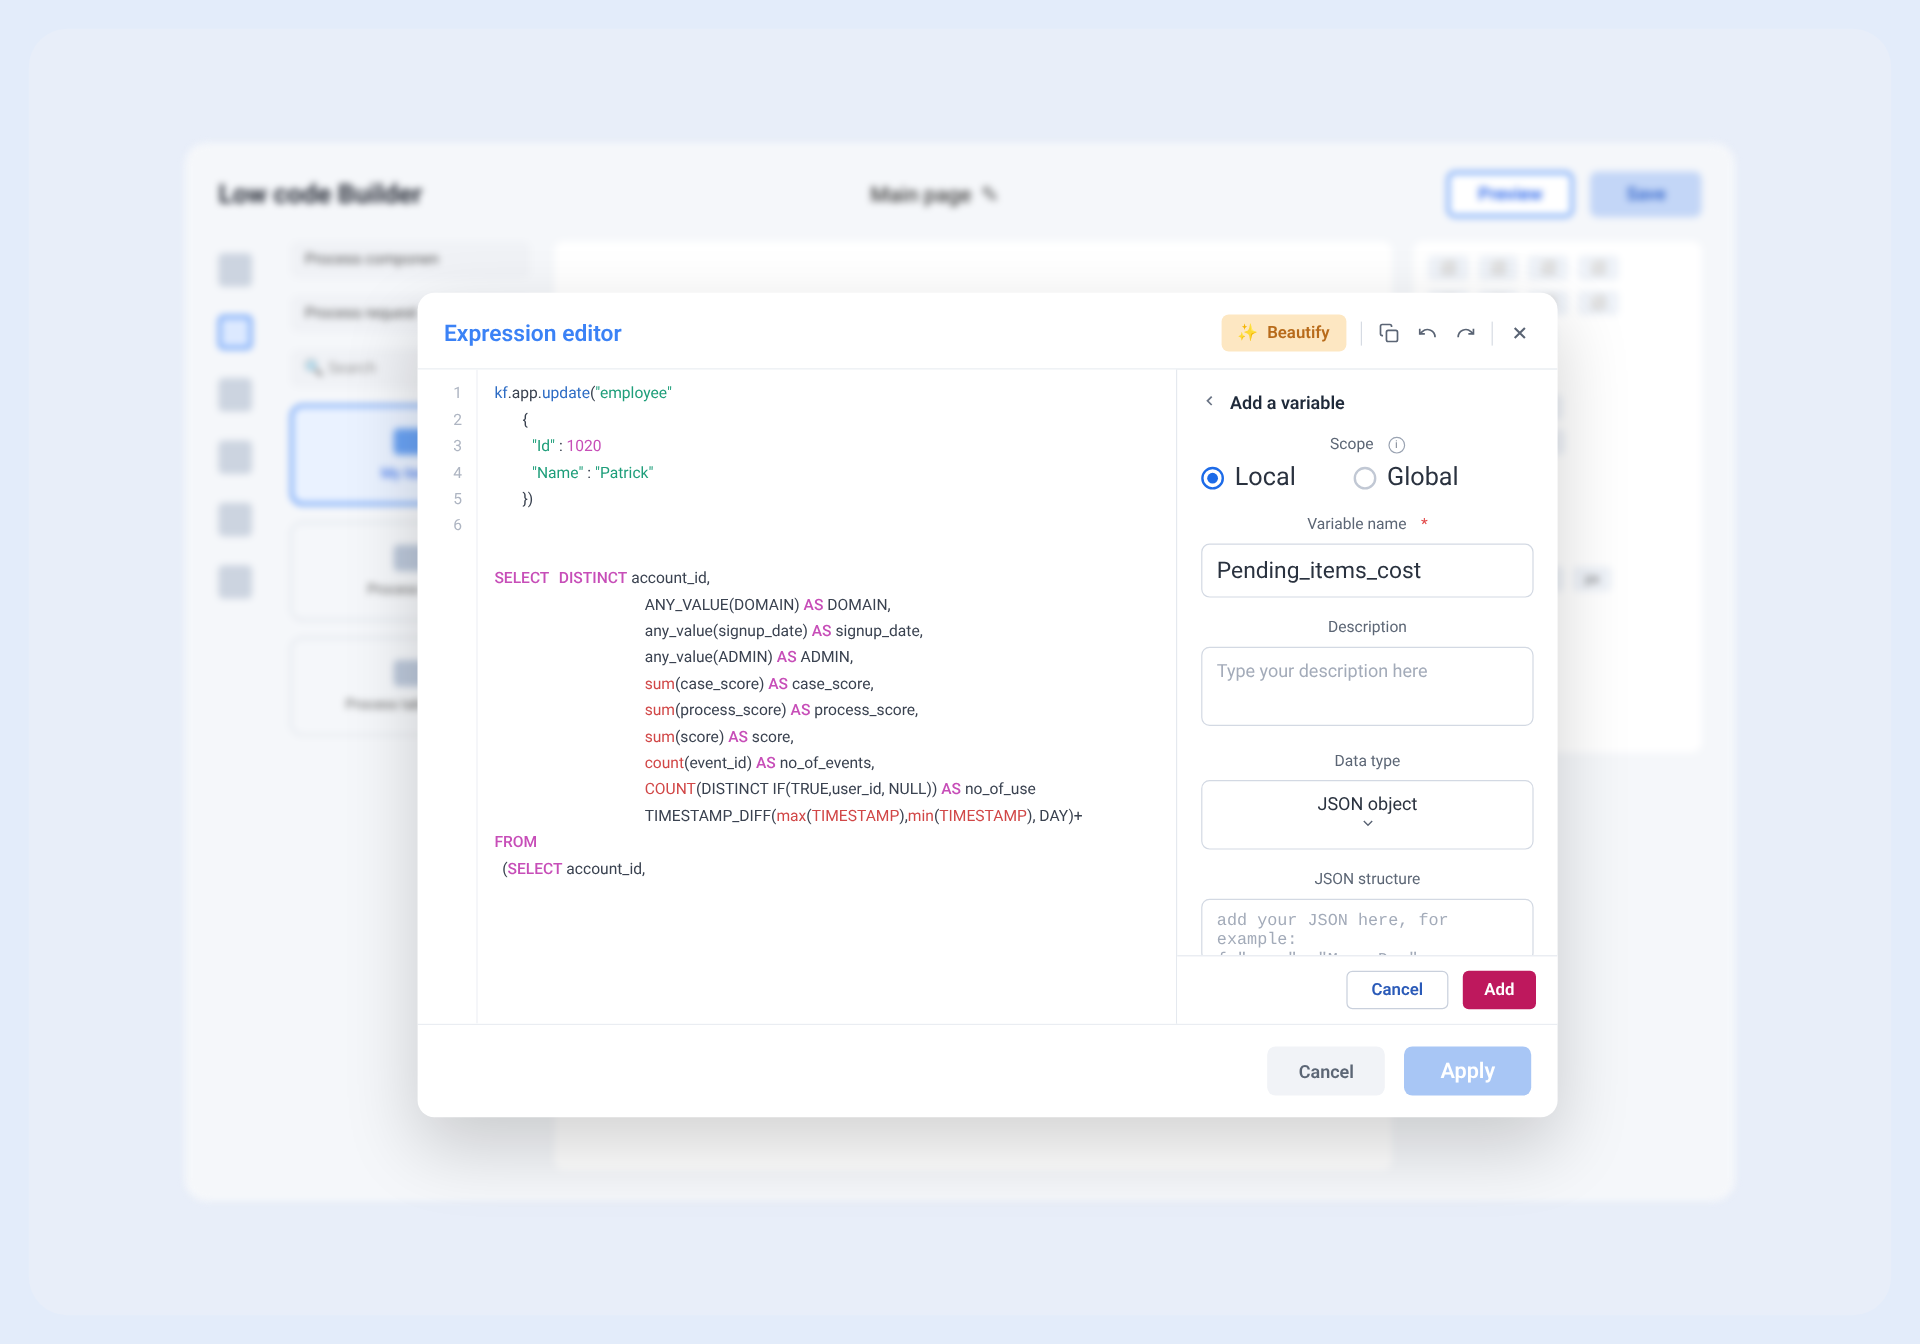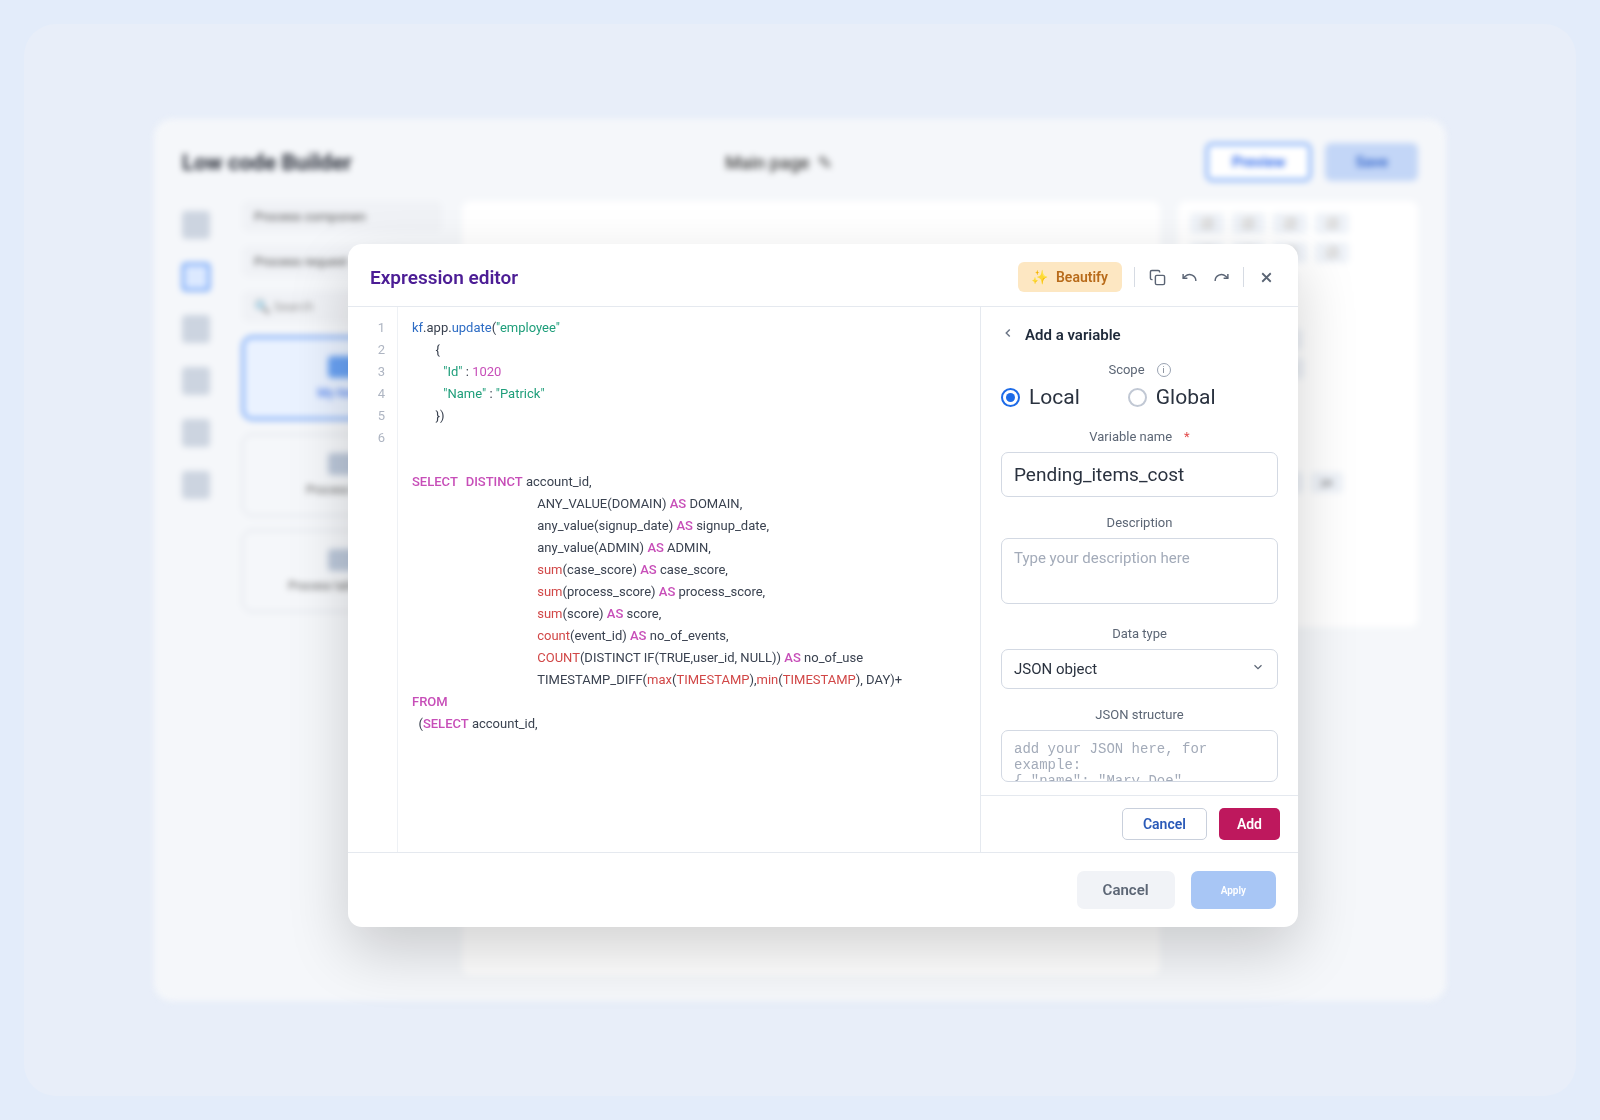--- a/index.html
+++ b/index.html
@@ -30,21 +30,21 @@
 .prop-row { display: flex; gap: 8px; margin-bottom: 8px; }
 .prop-chip { padding: 4px 10px; background: #eef2f8; border-radius: 4px; font-size: 11px; }
 .prop-section { font-size: 11px; font-weight: 700; color: #555; margin: 14px 0 8px; }
 .tbl-row { display: flex; justify-content: space-between; padding: 14px 8px; border-bottom: 1px solid #eee; font-size: 14px; }
 .chart-months { display: flex; gap: 26px; font-size: 12px; color: #888; margin-top: 12px; }
 
 
 .overlay { position: absolute; inset: 0; display: flex; align-items: center; justify-content: center; }
 .modal { position: absolute; left: 324px; top: 220px; width: 950px; background: #fff; border-radius: 14px; box-shadow: 0 24px 60px rgba(0,0,0,0.18); overflow: hidden; }
 .modal-header { display: flex; align-items: center; justify-content: space-between; padding: 18px 22px 14px; }
-.modal-title { font-size: 19px; font-weight: 600; color: #4c1d95; }
+.modal-title { font-size: 19px; font-weight: 600; color: #3b82f6; }
 .modal-tools { display: flex; align-items: center; gap: 12px; }
 .beautify-btn { display: flex; align-items: center; gap: 7px; padding: 7px 14px; background: #fde7c2; border-radius: 6px; color: #b86b1a; font-weight: 600; font-size: 14px; border: none; cursor: pointer; }
 .divline { width: 1px; height: 20px; background: #d6dbe3; }
 .tool-icon { width: 20px; height: 20px; display: flex; align-items: center; justify-content: center; color: #5a6474; cursor: pointer; }
 .modal-body { display: flex; border-top: 1px solid #e5e9ef; height: 546px; }
 .editor-pane { flex: 1; display: flex; background: #fff; overflow: hidden; }
 .gutter { width: 50px; padding: 10px 12px 10px 0; text-align: right; color: #aeb5c2; font-family: 'SF Mono', Monaco, Consolas, monospace; font-size: 13px; line-height: 22px; border-right: 1px solid #eef1f5; }
 .code { padding: 10px 14px; font-family: 'SF Mono', Monaco, Consolas, monospace; font-size: 13px; line-height: 22px; white-space: pre; color: #3a4250; overflow: hidden; }
 .tok-kw { color: #c74eb8; font-weight: 500; }
 .tok-fn { color: #d14747; }
@@ -63,29 +63,29 @@
 .req { color: #e24a4a; }
 .info-icon { width: 14px; height: 14px; border: 1px solid #9aa3b2; border-radius: 50%; display: inline-flex; align-items: center; justify-content: center; font-size: 9px; color: #7a8290; }
 .radio-row { display: flex; gap: 48px; margin-bottom: 20px; }
 .radio-opt { display: flex; align-items: center; gap: 9px; font-size: 21px; color: #2a323f; cursor: pointer; }
 .radio-circle { width: 19px; height: 19px; border: 2px solid #c1c8d4; border-radius: 50%; display: flex; align-items: center; justify-content: center; }
 .radio-circle.checked { border-color: #1d6be8; }
 .radio-dot { width: 9px; height: 9px; background: #1d6be8; border-radius: 50%; }
 .text-input { width: 100%; padding: 10px 12px; border: 1px solid #d3d9e3; border-radius: 7px; font-size: 19px; color: #2a323f; margin-bottom: 18px; outline: none; }
 .textarea-input { width: 100%; padding: 10px 12px; border: 1px solid #d3d9e3; border-radius: 7px; font-size: 15px; color: #2a323f; margin-bottom: 18px; height: 66px; resize: none; font-family: inherit; outline: none; }
 .textarea-input::placeholder { color: #a3abb9; }
-.select-input { width: 100%; padding: 10px 12px; border: 1px solid #d3d9e3; border-radius: 7px; font-size: 15px; color: #2a323f; margin-bottom: 18px; background: #fff; display: flex; justify-content: space-between; align-items: center; cursor: pointer; }
+.select-input { width: 100%; padding: 10px 12px; border: 1px solid #d3d9e3; border-radius: 7px; font-size: 15px; color: #2a323f; margin-bottom: 18px; background: #fff; display: flex; justify-content: space-between; align-items: center; cursor: pointer; flex-direction: column; }
 .json-area { width: 100%; padding: 10px 12px; border: 1px solid #d3d9e3; border-radius: 7px; font-size: 14px; color: #a3abb9; height: 52px; overflow: hidden; font-family: Liberation Mono, monospace; }
 .var-footer { border-top: 1px solid #e5e9ef; padding: 12px 18px; display: flex; justify-content: flex-end; gap: 12px; background: #fff; }
 .btn-cancel-sm { padding: 7px 20px; border: 1px solid #c9d0dc; background: #fff; color: #2a5ab8; border-radius: 5px; font-weight: 600; font-size: 14px; cursor: pointer; }
 .btn-add { padding: 7px 18px; background: #be185d; color: #fff; border: none; border-radius: 5px; font-weight: 600; font-size: 14px; cursor: pointer; }
 
 .modal-footer { border-top: 1px solid #e5e9ef; padding: 18px 22px; display: flex; justify-content: flex-end; gap: 16px; }
 .btn-cancel-lg { padding: 10px 26px; background: #f1f3f7; border: none; color: #5c6675; border-radius: 7px; font-weight: 600; font-size: 15px; cursor: pointer; }
-.btn-apply { padding: 10px 30px; background: #a8c6f5; color: #fff; border: none; border-radius: 7px; font-weight: 600; font-size: 10px; cursor: pointer; }
+.btn-apply { padding: 10px 30px; background: #a8c6f5; color: #fff; border: none; border-radius: 7px; font-weight: 600; font-size: 18px; cursor: pointer; }
 </style>
 </head>
 <body>
 
 <div class="outer-frame">
 
   <div class="app-window">
     <div class="app-header">
       <div class="app-title">Low code Builder</div>
       <div class="app-center">

